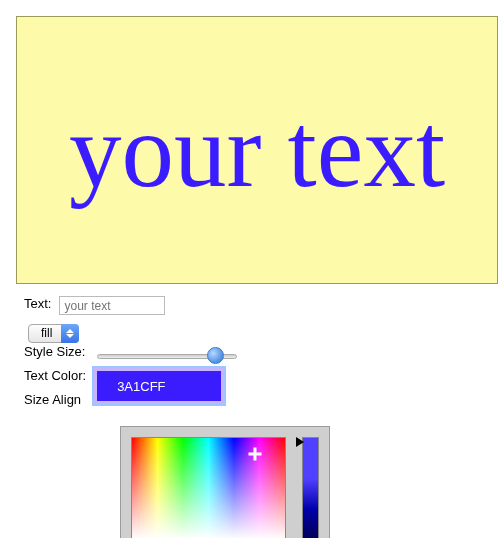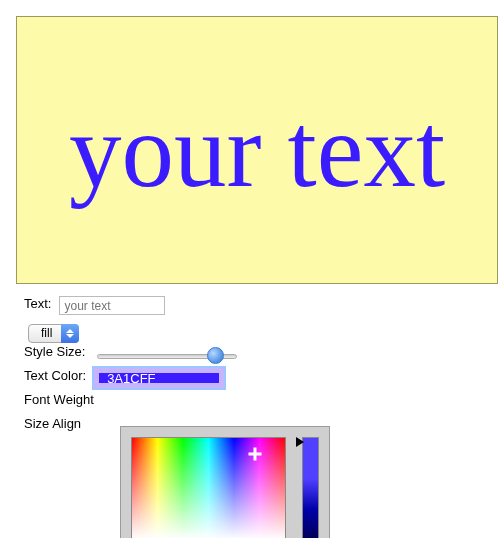--- a/index.html
+++ b/index.html
@@ -111,26 +111,26 @@
       top: -1px;
       width: 17px;
       height: 17px;
       border-radius: 50%;
       background: radial-gradient(circle at 35% 35%, #b8d8ff, #5a99e8 60%, #3a7ad0);
       border: 1px solid #3a7ad0;
       left: 78%;
     }
     .color-input {
       width: 130px;
-      height: 20px;
+      height: 36px;
       background: #3A1CFF;
       color: #fff;
       font-size: 13px;
-      padding: 1px 8px;
-      border: 5px solid #c4b5fd;
+      padding: 1px 20px;
+      border: 3px solid #c4b5fd;
       outline: 2px solid #9ec5ff;
       outline-offset: 0;
       font-family: Arial, sans-serif;
     }
     .color-picker {
       position: absolute;
       left: 108px;
       top: 414px;
       width: 210px;
       height: 118px;
@@ -217,23 +217,20 @@
       <span class="slider-track"></span>
       <span class="slider-thumb"></span>
     </span>
   </div>
 
   <div class="row">
     <span class="row-label">Text Color:</span>
     <input class="color-input" value="3A1CFF" style="">
   </div>
 
-  <div class="row">
-    <span class="row-label">Font Weight</span>
-  </div>
 
 
 
   <div class="row">
     <span class="row-label">Size Align</span>
   </div>
 
 </div>
 
 <div class="color-picker">

